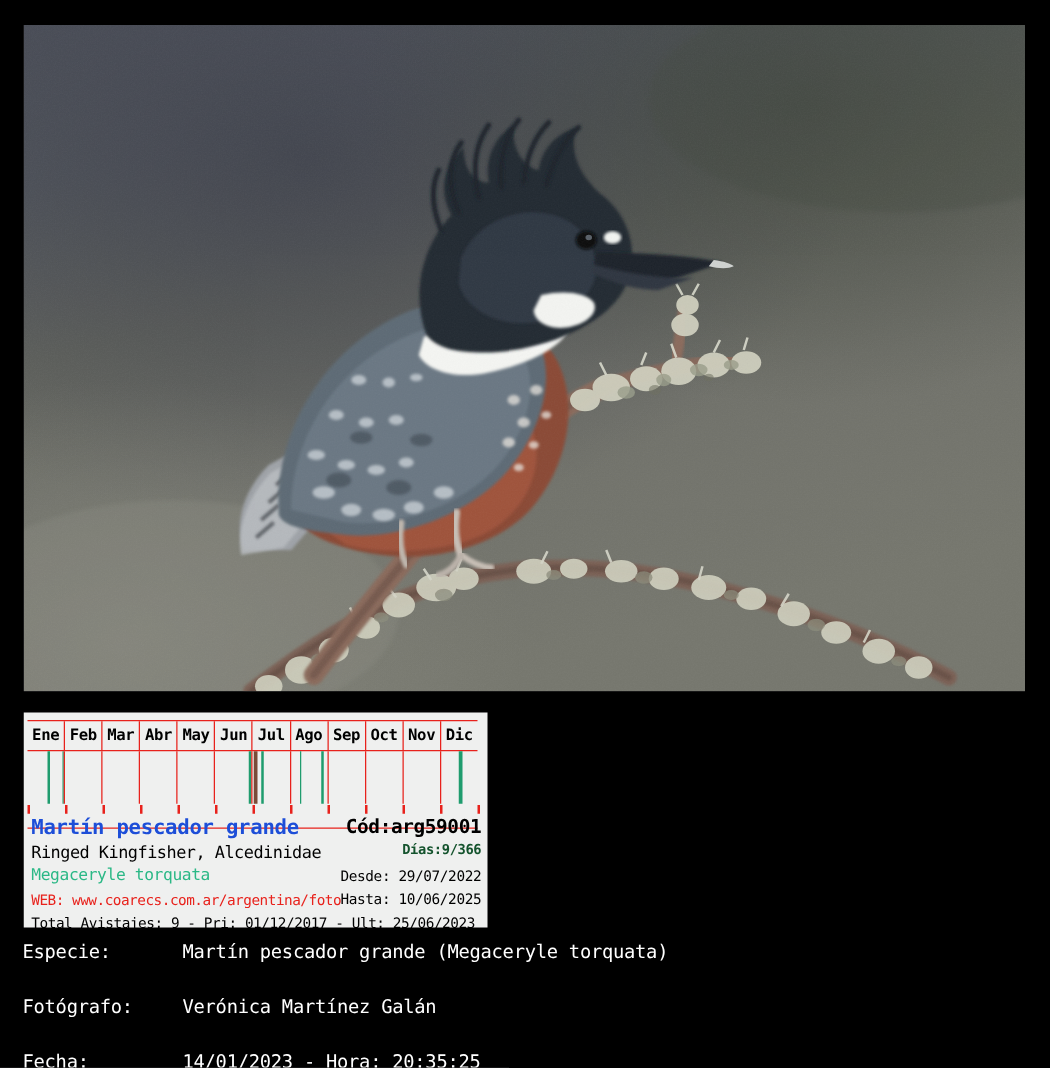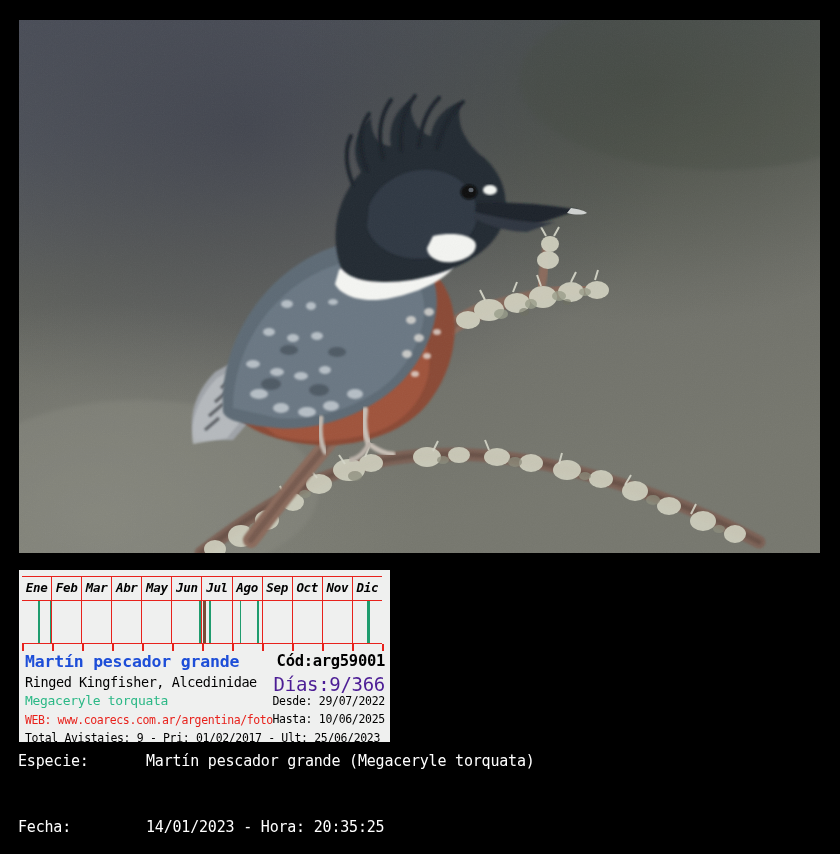--- a/index.html
+++ b/index.html
@@ -18,25 +18,24 @@
   #photo-canvas{position:absolute;inset:0;width:100%;height:100%;display:block;}
 
   
   #sighting-card{
     position:absolute;left:19px;top:570px;width:371px;height:172px;
     background:#eff0ef;color:#000;
     box-sizing:border-box;
     font-family:"DejaVu Sans Mono","Liberation Mono",monospace;
   }
   #month-chart{
-    position:absolute;left:3px;top:6px;width:360px;height:68px;
+    position:absolute;left:3px;top:6px;width:360px;height:87px;
     border-top:1.6px solid #e8221c;
     border-bottom:1.6px solid #e8221c;
     box-sizing:border-box;
-    font-style:italic;
   }
   .month-head{
     position:absolute;left:0;top:0;height:24px;width:100%;
     border-bottom:1.6px solid #e8221c;
     box-sizing:border-box;
     display:flex;
   }
   .month-head .mcell{
     flex:1 1 0;position:relative;
     display:flex;align-items:center;justify-content:center;
@@ -67,21 +66,21 @@
     position:absolute;left:0;top:0;white-space:nowrap;
   }
   .lbl-cod{
     font-size:15.5px;font-weight:bold;color:#000;
     position:absolute;right:0;top:0;white-space:nowrap;letter-spacing:-0.3px;
   }
   .lbl-eng{
     font-size:13.5px;color:#000;position:absolute;left:0;top:22px;white-space:nowrap;letter-spacing:-0.4px;
   }
   .lbl-dias{
-    font-size:19px;font-weight:normal;color:#4c1d95;position:absolute;right:0;top:21px;white-space:nowrap;letter-spacing:-0.3px;
+    font-size:11px;font-weight:bold;color:#14532d;position:absolute;right:0;top:21px;white-space:nowrap;letter-spacing:-0.3px;
   }
   .lbl-sci{
     font-size:13px;color:#2bb886;position:absolute;left:0;top:41px;white-space:nowrap;letter-spacing:-0.3px;
   }
   .lbl-desde{
     font-size:11.5px;color:#000;position:absolute;right:0;top:42px;white-space:nowrap;letter-spacing:-0.3px;
   }
   .lbl-web{
     font-size:11.5px;color:#e8221c;position:absolute;left:0;top:61px;white-space:nowrap;letter-spacing:-0.4px;
   }
@@ -423,27 +422,31 @@
 
   <div id="card-text">
     <div class="lbl-name">Martín pescador grande</div>
     <div class="lbl-cod">Cód:arg59001</div>
     <div class="lbl-eng">Ringed Kingfisher, Alcedinidae</div>
     <div class="lbl-dias">Días:9/366</div>
     <div class="lbl-sci">Megaceryle torquata</div>
     <div class="lbl-desde">Desde: 29/07/2022</div>
     <div class="lbl-web">WEB: www.coarecs.com.ar/argentina/foto</div>
     <div class="lbl-hasta">Hasta: 10/06/2025</div>
-    <div class="lbl-total">Total Avistajes: 9 - Pri: 01/02/2017 - Ult: 25/06/2023</div>
+    <div class="lbl-total">Total Avistajes: 9 - Pri: 01/12/2017 - Ult: 25/06/2023</div>
   </div>
 </div>
 
 <div id="info-panel">
   <div class="info-line big" id="l-especie">
     <span class="k">Especie:</span>
     <span class="v">Martín pescador grande (Megaceryle torquata)</span>
   </div>
+  <div class="info-line big" id="l-fotografo">
+    <span class="k">Fotógrafo:</span>
+    <span class="v">Verónica Martínez Galán</span>
+  </div>
   <div class="info-line big" id="l-fecha">
     <span class="k">Fecha:</span>
     <span class="v">14/01/2023 - Hora: 20:35:25</span>
   </div>
 
 </div>
 
 </body></html>

